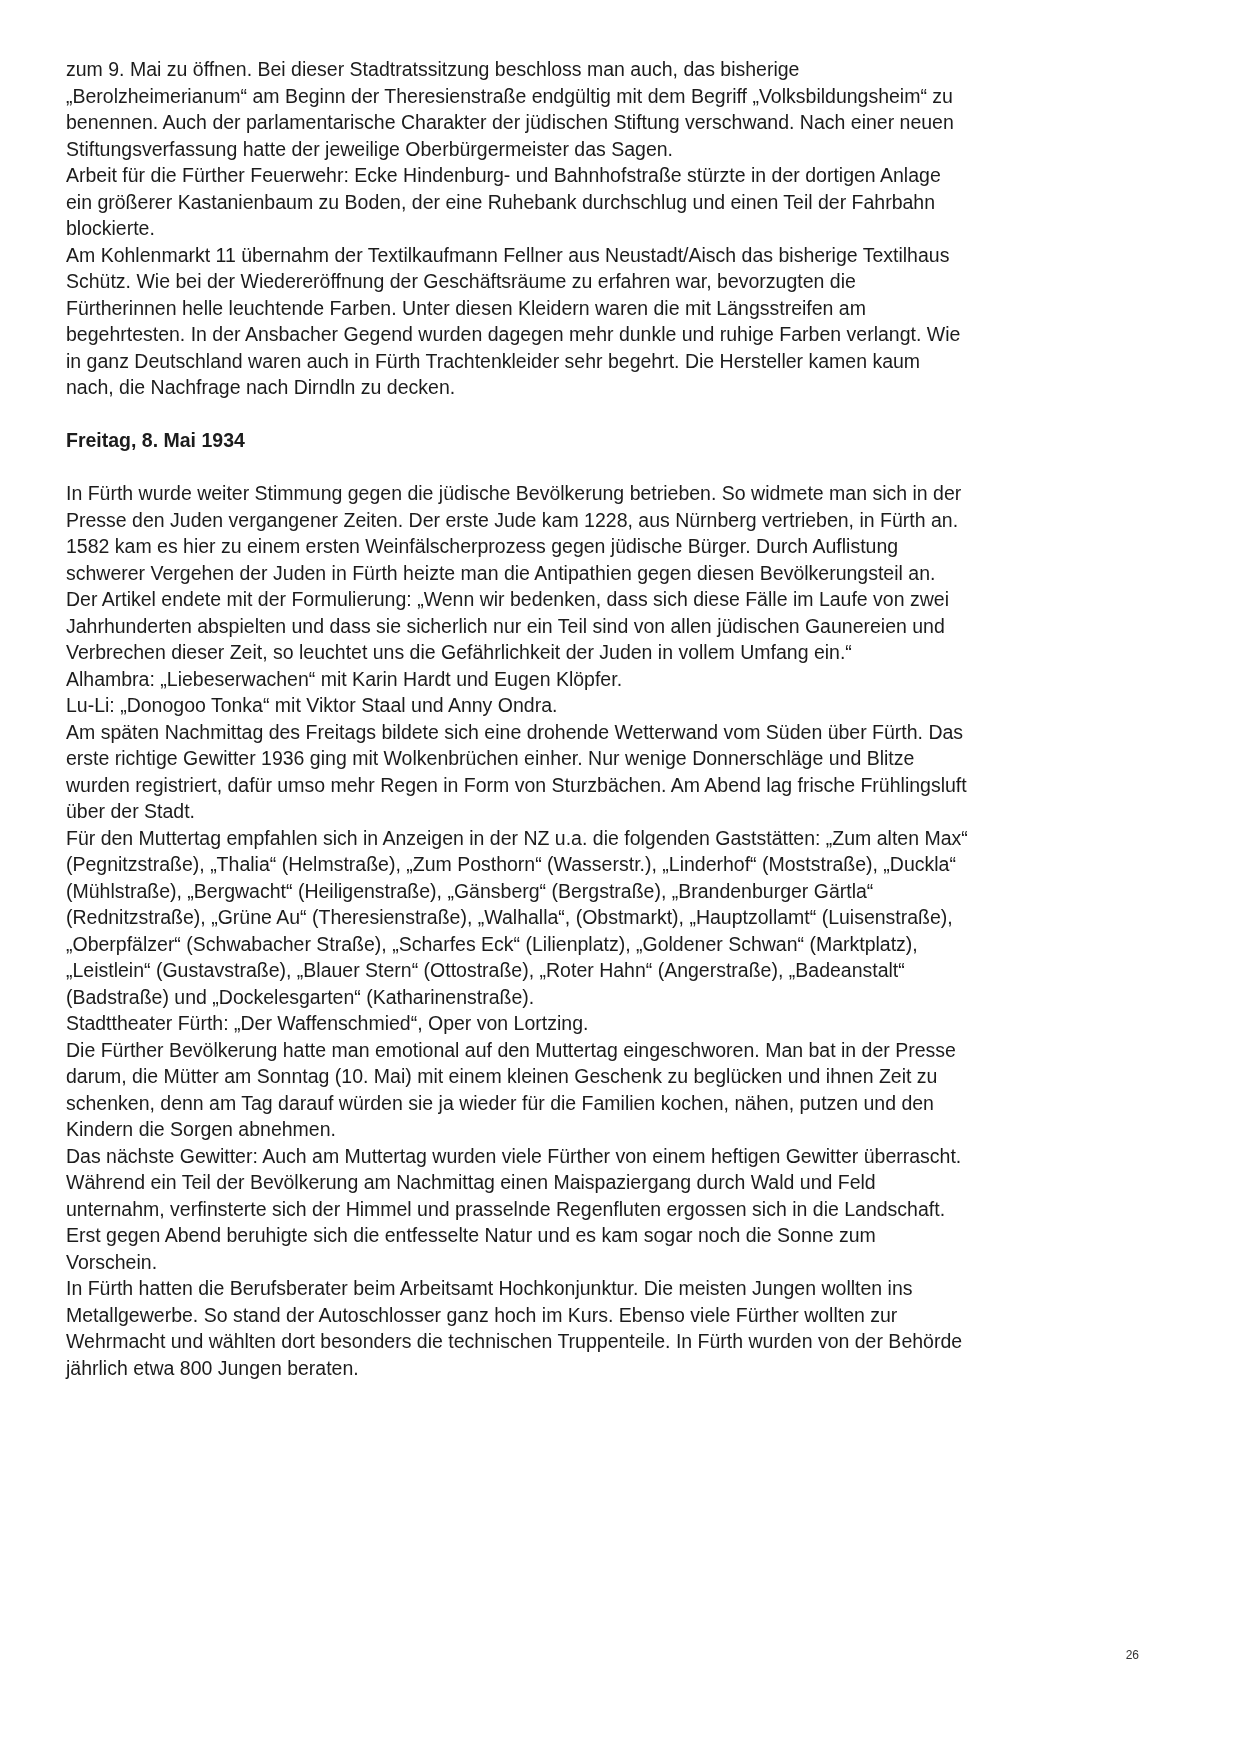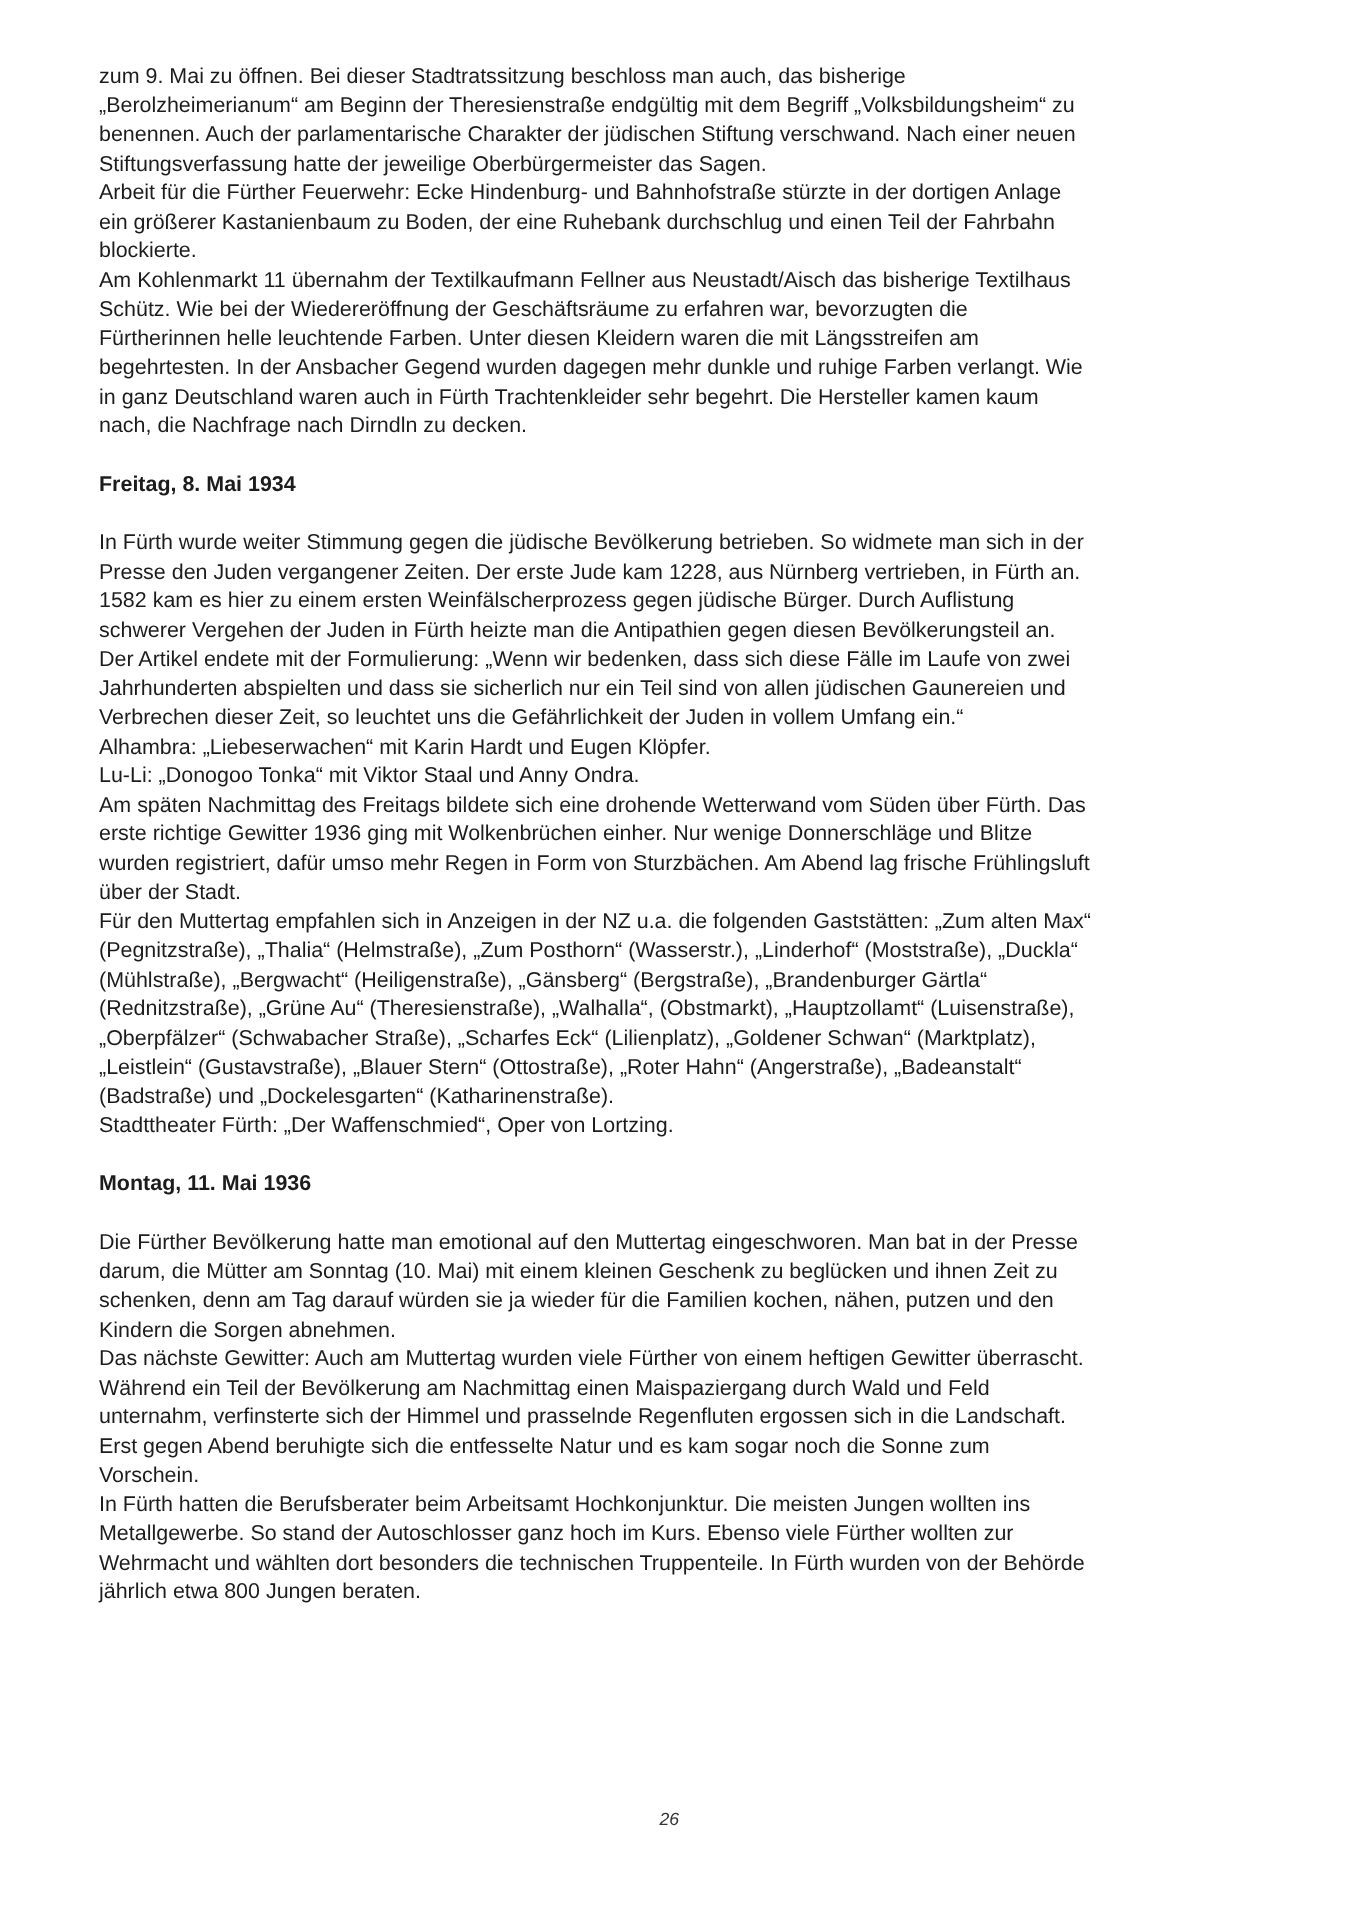--- a/index.html
+++ b/index.html
@@ -13,21 +13,21 @@
     overflow: hidden;
     position: relative;
     font-family: "Liberation Sans", sans-serif;
   }
   .page {
     position: relative;
     width: 1012px;
     height: 1753px;
     background: #ffffff;
     box-sizing: border-box;
-    padding: 56px 100px 0 90px;
+    padding: 56px 100px 0 66px;
     color: #1c1c1c;
   }
   .doc-body {
     font-size: 19.5px;
     line-height: 26.5px;
     color: #1c1c1c;
   }
   .paragraph {
     margin: 0;
     white-space: pre;        
@@ -36,25 +36,24 @@
   .heading {
     margin: 26.5px 0 26.5px 0;   
     font-weight: bold;
     white-space: pre;
   }
   .footer {
     position: absolute;
     top: 1645px;
     left: 78px;
     width: 1061px;
-    text-align: center;
-    font-size: 16px;
+    text-align: right;
+    font-size: 12px;
     line-height: 20px;
     color: #333333;
-    font-style: italic;
   }
 </style>
 </head>
 <body>
 
 <div class="page">
   <div class="doc-body">
       <div class="paragraph">zum 9. Mai zu öffnen. Bei dieser Stadtratssitzung beschloss man auch, das bisherige
 „Berolzheimerianum“ am Beginn der Theresienstraße endgültig mit dem Begriff „Volksbildungsheim“ zu
 benennen. Auch der parlamentarische Charakter der jüdischen Stiftung verschwand. Nach einer neuen
@@ -83,21 +82,20 @@
 wurden registriert, dafür umso mehr Regen in Form von Sturzbächen. Am Abend lag frische Frühlingsluft
 über der Stadt.
 Für den Muttertag empfahlen sich in Anzeigen in der NZ u.a. die folgenden Gaststätten: „Zum alten Max“
 (Pegnitzstraße), „Thalia“ (Helmstraße), „Zum Posthorn“ (Wasserstr.), „Linderhof“ (Moststraße), „Duckla“
 (Mühlstraße), „Bergwacht“ (Heiligenstraße), „Gänsberg“ (Bergstraße), „Brandenburger Gärtla“
 (Rednitzstraße), „Grüne Au“ (Theresienstraße), „Walhalla“, (Obstmarkt), „Hauptzollamt“ (Luisenstraße),
 „Oberpfälzer“ (Schwabacher Straße), „Scharfes Eck“ (Lilienplatz), „Goldener Schwan“ (Marktplatz),
 „Leistlein“ (Gustavstraße), „Blauer Stern“ (Ottostraße), „Roter Hahn“ (Angerstraße), „Badeanstalt“
 (Badstraße) und „Dockelesgarten“ (Katharinenstraße).
 Stadttheater Fürth: „Der Waffenschmied“, Oper von Lortzing.</div>
-      <div class="heading">Montag, 11. Mai 1936</div>
       <div class="paragraph">Die Fürther Bevölkerung hatte man emotional auf den Muttertag eingeschworen. Man bat in der Presse
 darum, die Mütter am Sonntag (10. Mai) mit einem kleinen Geschenk zu beglücken und ihnen Zeit zu
 schenken, denn am Tag darauf würden sie ja wieder für die Familien kochen, nähen, putzen und den
 Kindern die Sorgen abnehmen.
 Das nächste Gewitter: Auch am Muttertag wurden viele Fürther von einem heftigen Gewitter überrascht.
 Während ein Teil der Bevölkerung am Nachmittag einen Maispaziergang durch Wald und Feld
 unternahm, verfinsterte sich der Himmel und prasselnde Regenfluten ergossen sich in die Landschaft.
 Erst gegen Abend beruhigte sich die entfesselte Natur und es kam sogar noch die Sonne zum
 Vorschein.
 In Fürth hatten die Berufsberater beim Arbeitsamt Hochkonjunktur. Die meisten Jungen wollten ins

